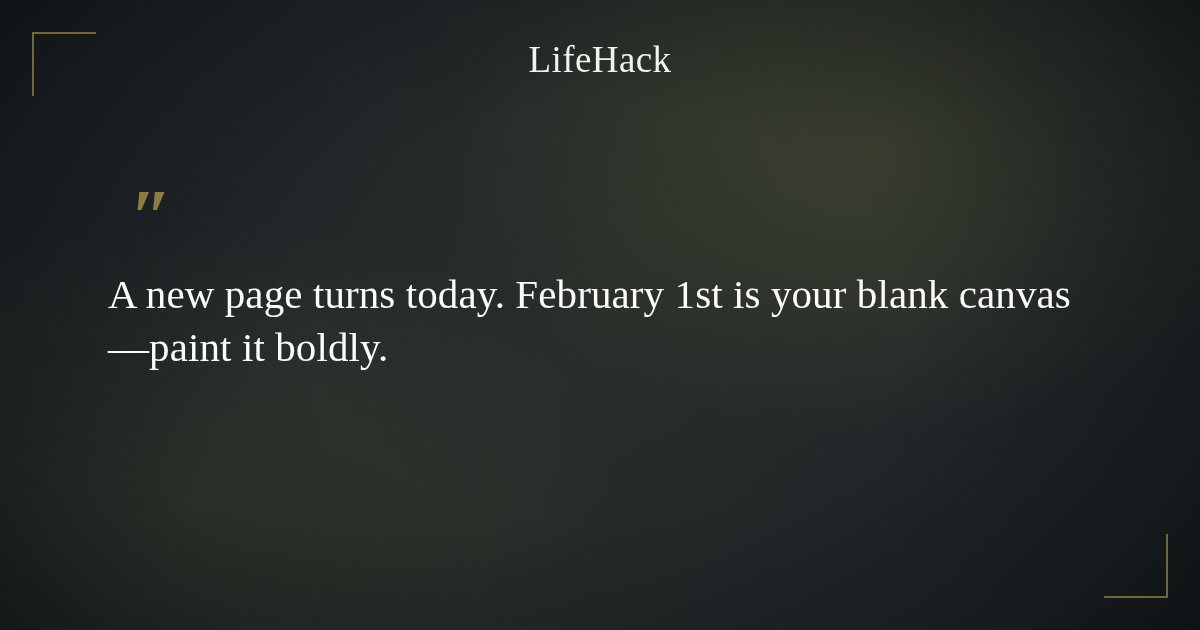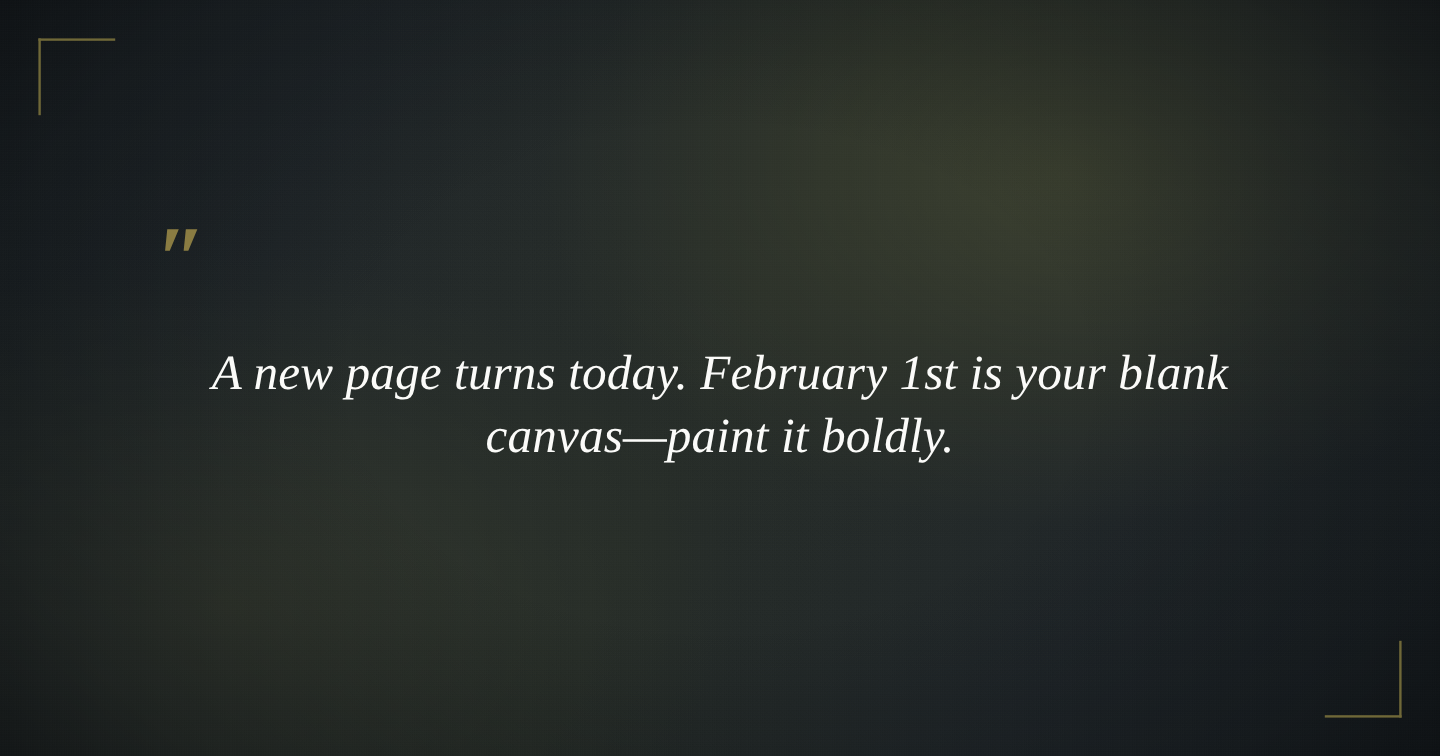--- a/index.html
+++ b/index.html
@@ -109,42 +109,42 @@
   }
 
   
   .quote-block {
     position: absolute;
     left: 108px;
     right: 108px;
     top: 268px;
   }
   .quote-text {
-    margin: 16px;
-    text-align: center;
-    font-style: italic;
+    margin: 0;
+    text-align: left;
     font-weight: 400;
     font-size: 41px;
     line-height: 1.30;
     color: #fbfbf9;
     letter-spacing: 0.1px;
   }
 </style>
 </head>
 <body>
 
 <div id="card">
 
   <div class="bg-base"></div>
   <div class="bg-vignette"></div>
   <div class="bg-grain"></div>
 
   <div class="corner tl"></div>
   <div class="corner br"></div>
 
+  <div class="brand">LifeHack</div>
 
   <div class="quote-mark">″</div>
 
   <div class="quote-block">
     <p class="quote-text">A new page turns today. February 1st is your blank canvas—paint it boldly.</p>
   </div>
 
 </div>
 
 </body></html>

